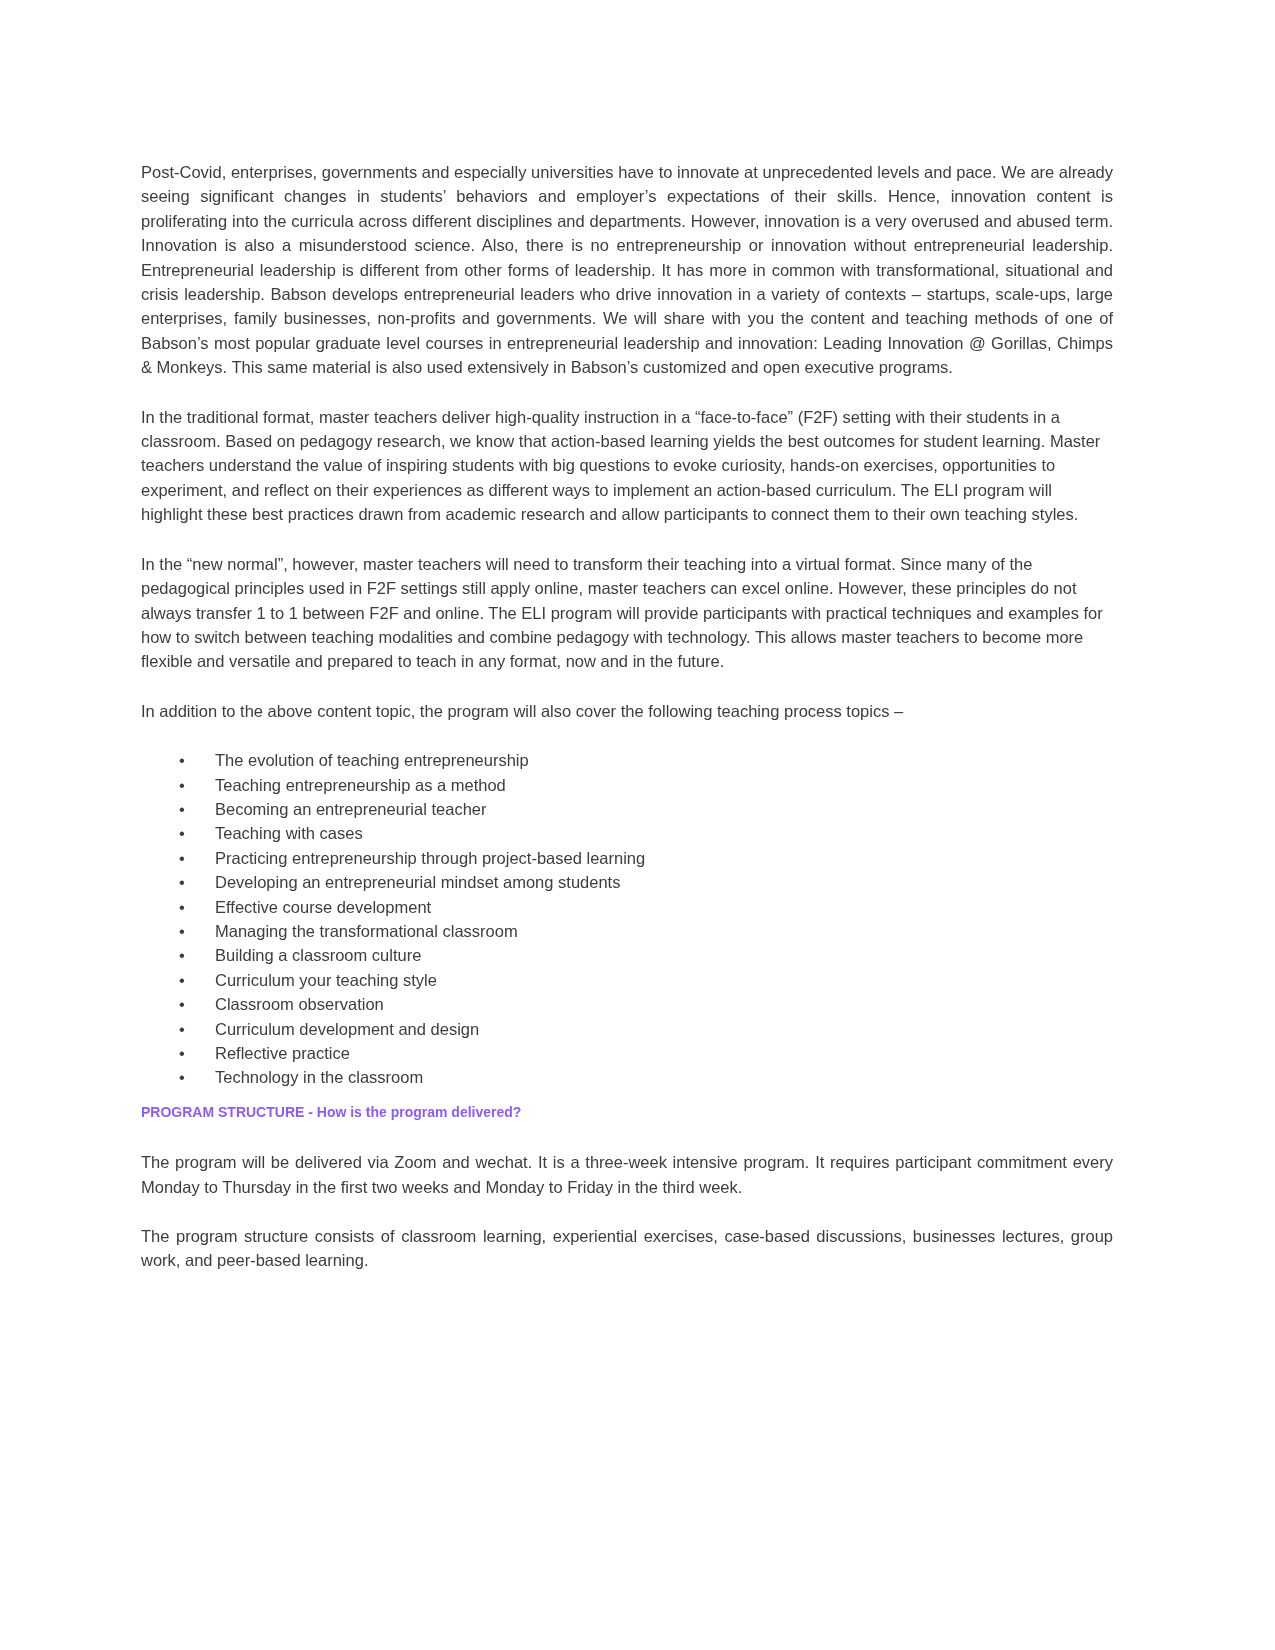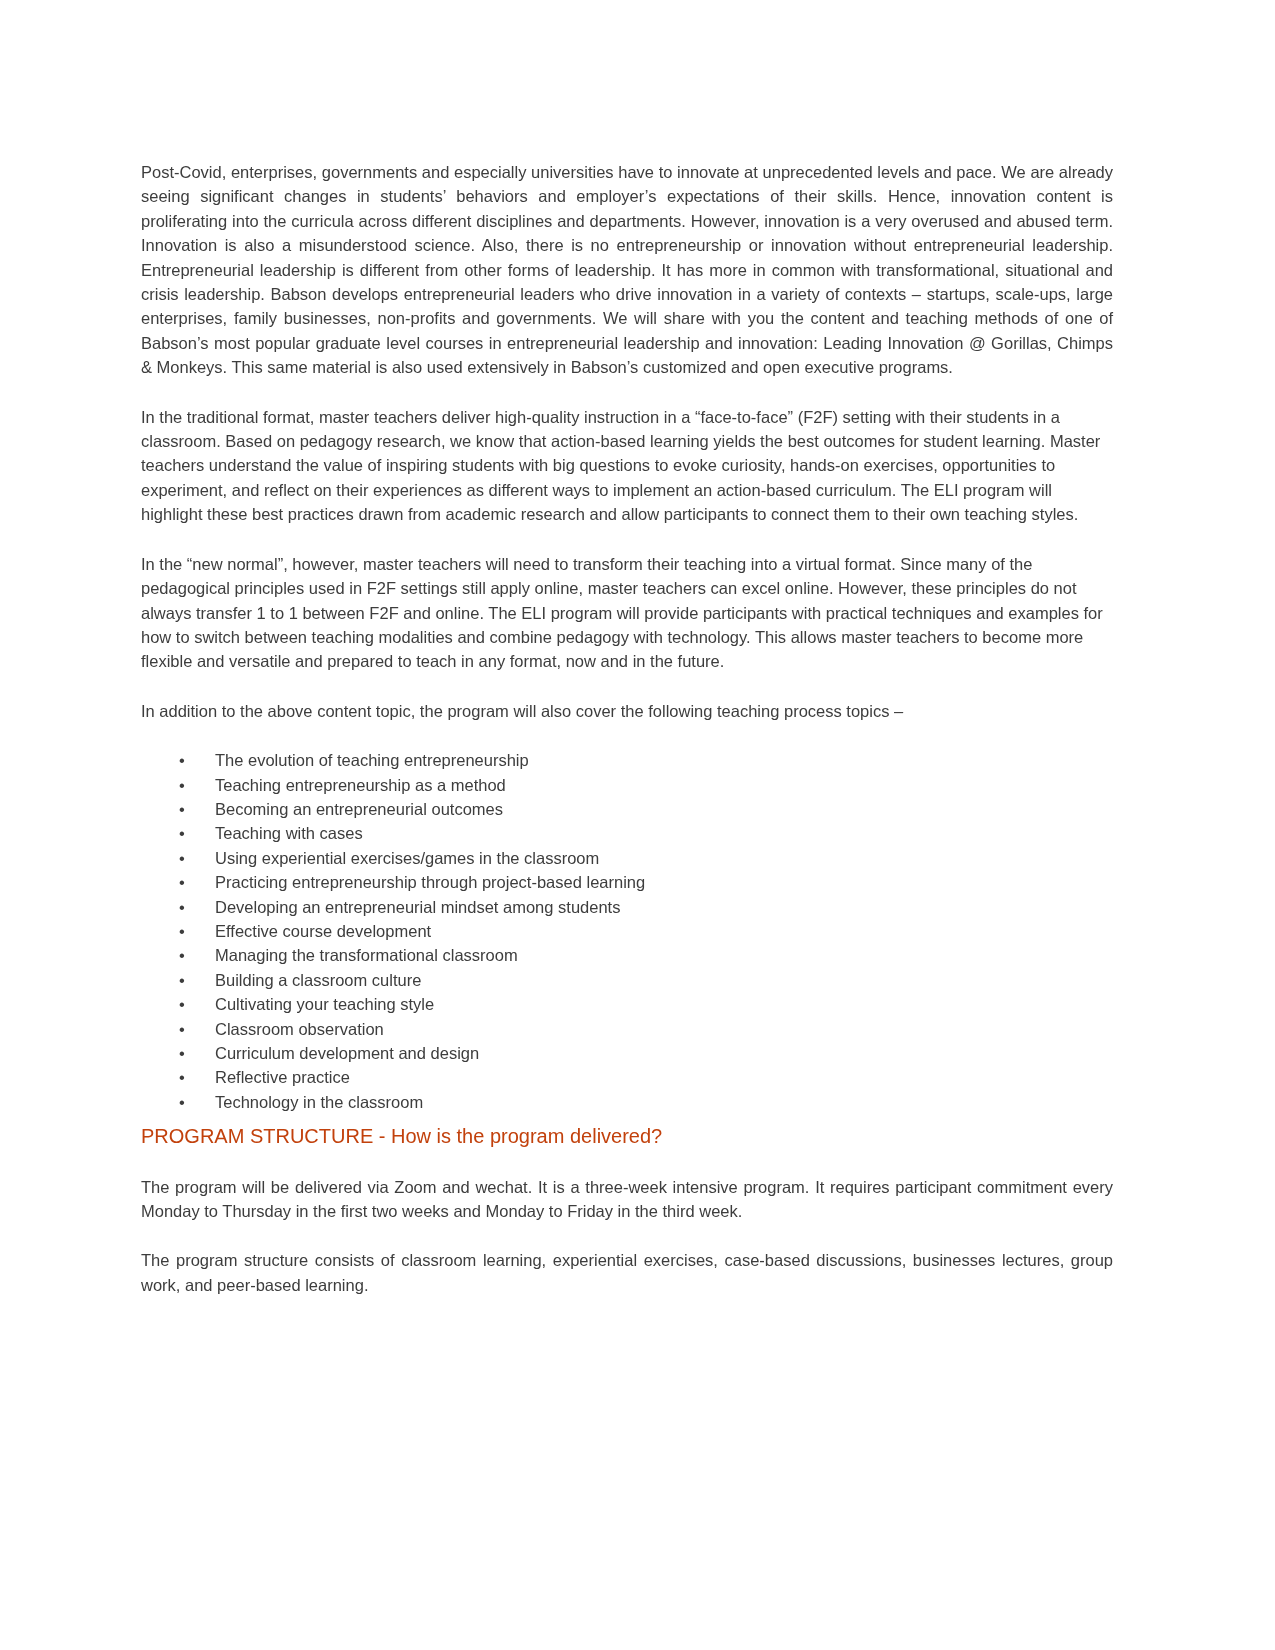--- a/index.html
+++ b/index.html
@@ -38,52 +38,51 @@
     line-height: 24.4px;
   }
   .bullet-list li::before {
     content: "\2022";
     position: absolute;
     left: 38px;
     top: 0;
     color: #3d3d3d;
   }
   .section-heading {
-    font-size: 20px;
-    font-weight: normal;
-    color: #c2410c;
+    font-size: 14px;
+    font-weight: bold;
+    color: #8b5cf6;
     margin: 2px 0 26px 0;
     line-height: 24.4px;
   }
 </style>
 </head>
 <body>
 
 <div class="doc-page">
 
   <p class="para justify">Post-Covid, enterprises, governments and especially universities have to innovate at unprecedented levels and pace. We are already seeing significant changes in students’ behaviors and employer’s expectations of their skills. Hence, innovation content is proliferating into the curricula across different disciplines and departments. However, innovation is a very overused and abused term. Innovation is also a misunderstood science. Also, there is no entrepreneurship or innovation without entrepreneurial leadership. Entrepreneurial leadership is different from other forms of leadership. It has more in common with transformational, situational and crisis leadership. Babson develops entrepreneurial leaders who drive innovation in a variety of contexts – startups, scale-ups, large enterprises, family businesses, non-profits and governments. We will share with you the content and teaching methods of one of Babson’s most popular graduate level courses in entrepreneurial leadership and innovation: Leading Innovation @ Gorillas, Chimps &amp; Monkeys. This same material is also used extensively in Babson’s customized and open executive programs.</p>
 
   <p class="para">In the traditional format, master teachers deliver high-quality instruction in a “face-to-face” (F2F) setting with their students in a classroom. Based on pedagogy research, we know that action-based learning yields the best outcomes for student learning. Master teachers understand the value of inspiring students with big questions to evoke curiosity, hands-on exercises, opportunities to experiment, and reflect on their experiences as different ways to implement an action-based curriculum. The ELI program will highlight these best practices drawn from academic research and allow participants to connect them to their own teaching styles.</p>
 
   <p class="para">In the “new normal”, however, master teachers will need to transform their teaching into a virtual format. Since many of the pedagogical principles used in F2F settings still apply online, master teachers can excel online. However, these principles do not always transfer 1 to 1 between F2F and online. The ELI program will provide participants with practical techniques and examples for how to switch between teaching modalities and combine pedagogy with technology. This allows master teachers to become more flexible and versatile and prepared to teach in any format, now and in the future.</p>
 
   <p class="para">In addition to the above content topic, the program will also cover the following teaching process topics –</p>
 
   <ul class="bullet-list">
     <li>The evolution of teaching entrepreneurship</li>
     <li>Teaching entrepreneurship as a method</li>
-    <li>Becoming an entrepreneurial outcomes</li>
+    <li>Becoming an entrepreneurial teacher</li>
     <li>Teaching with cases</li>
-    <li>Using experiential exercises/games in the classroom</li>
     <li>Practicing entrepreneurship through project-based learning</li>
     <li>Developing an entrepreneurial mindset among students</li>
     <li>Effective course development</li>
     <li>Managing the transformational classroom</li>
     <li>Building a classroom culture</li>
-    <li>Cultivating your teaching style</li>
+    <li>Curriculum your teaching style</li>
     <li>Classroom observation</li>
     <li>Curriculum development and design</li>
     <li>Reflective practice</li>
     <li>Technology in the classroom</li>
   </ul>
 
   <h2 class="section-heading">PROGRAM STRUCTURE - How is the program delivered?</h2>
 
   <p class="para justify">The program will be delivered via Zoom and wechat. It is a three-week intensive program. It requires participant commitment every Monday to Thursday in the first two weeks and Monday to Friday in the third week.</p>
 

